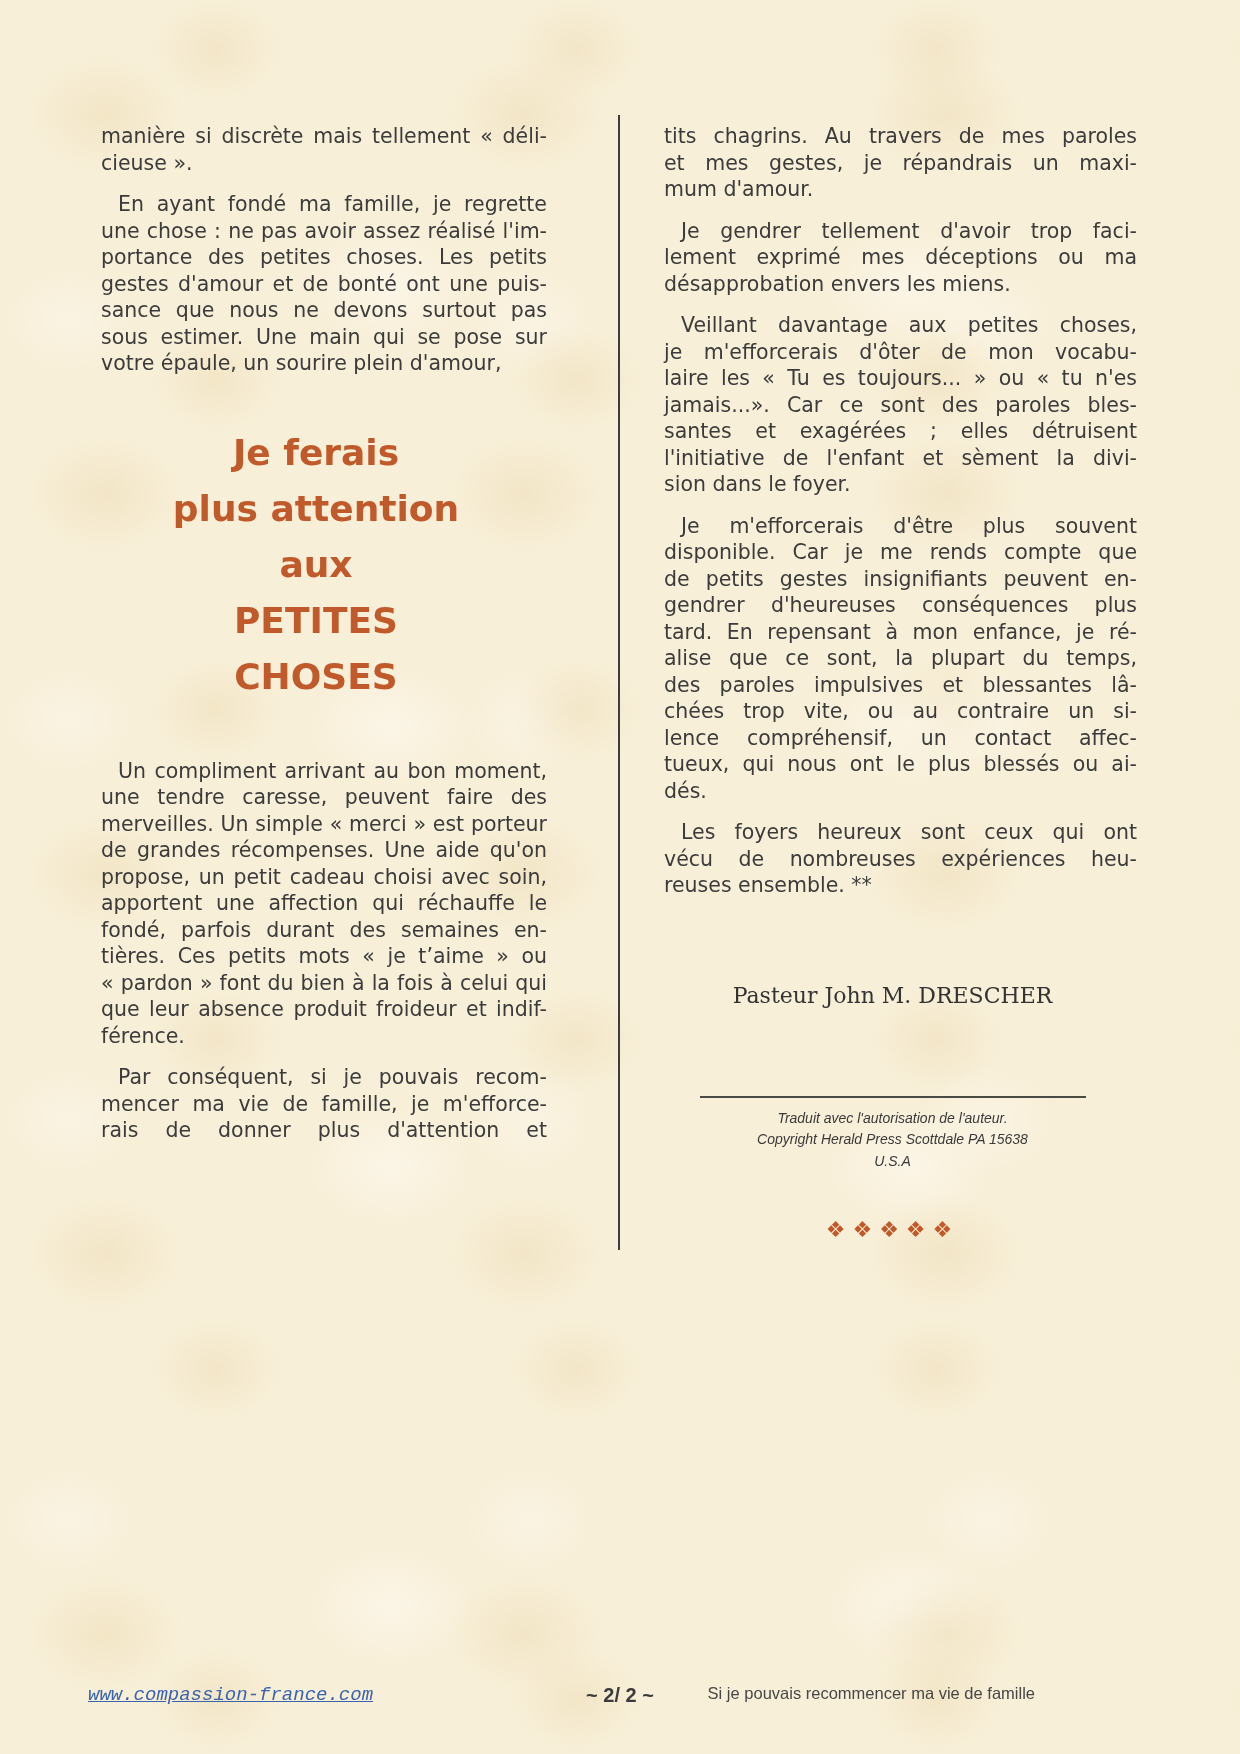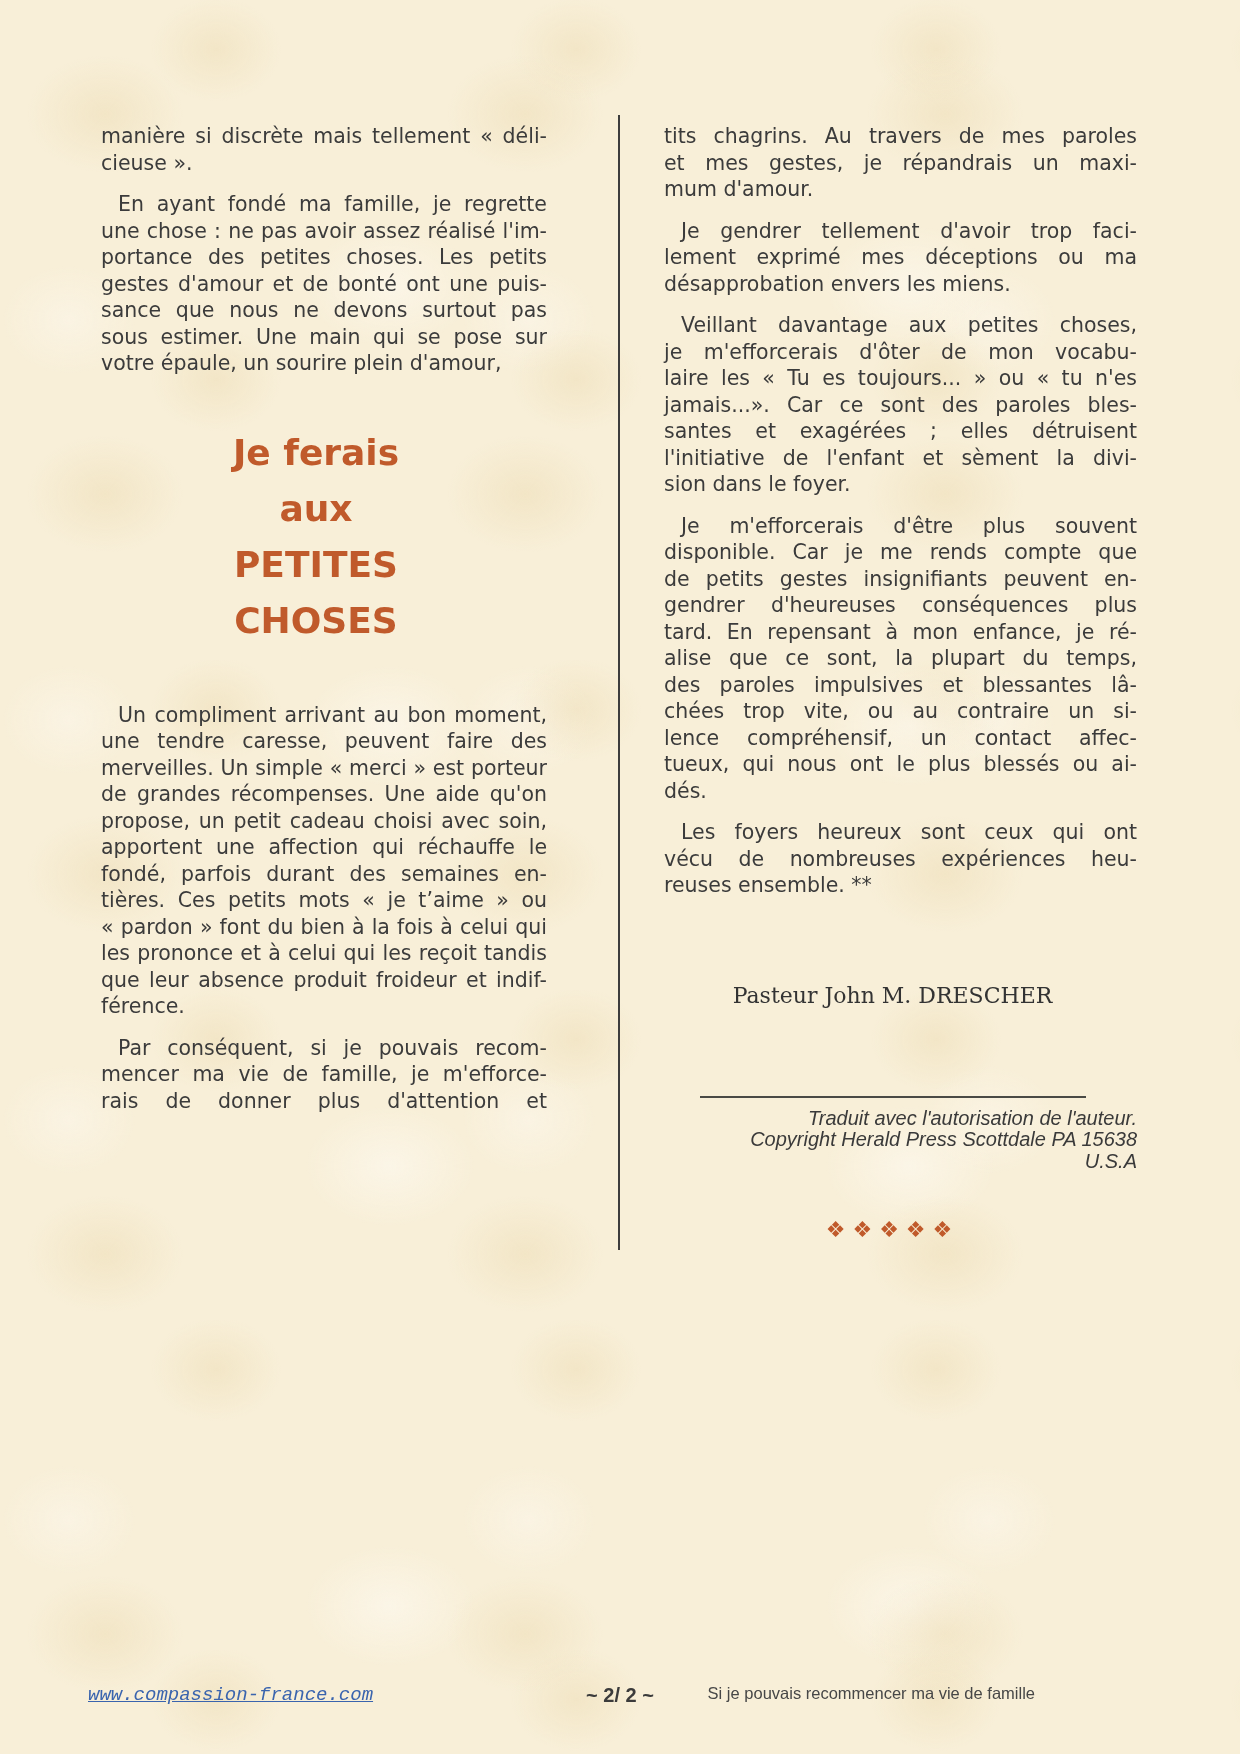--- a/index.html
+++ b/index.html
@@ -43,23 +43,23 @@
   .attribution {
     margin-top: 84px; text-align: center;
     font-family: "DejaVu Serif", serif;
     font-size: 22px; color: #333333;
   }
   .sep-line {
     width: 386px; margin: 88px auto 0 auto;
     border-top: 2px solid #4a4a45; height: 0;
   }
   .copyright {
-    margin-top: 10px; text-align: right;
+    margin-top: 10px; text-align: center;
     font-family: "Liberation Sans", sans-serif;
-    font-style: italic; font-size: 20px; line-height: 21.5px;
+    font-style: italic; font-size: 14px; line-height: 21.5px;
     color: #3a3a3a;
   }
   .ornament {
     margin-top: 45px; text-align: center;
     font-size: 22px; letter-spacing: 7px;
     color: #c05a2b;
   }
   .footer { position: absolute; left: 0; top: 1684px; width: 100%; height: 30px; }
   .site {
     position: absolute; left: 88px;
@@ -93,35 +93,35 @@
         <div class="line indent">En ayant fondé ma famille, je regrette</div>
         <div class="line">une chose : ne pas avoir assez réalisé l'im-</div>
         <div class="line">portance des petites choses. Les petits</div>
         <div class="line">gestes d'amour et de bonté ont une puis-</div>
         <div class="line">sance que nous ne devons surtout pas</div>
         <div class="line">sous estimer. Une main qui se pose sur</div>
         <div class="line last">votre épaule, un sourire plein d'amour,</div>
       </div>
       <div class="heading-block">
         <div class="heading-line">Je ferais</div>
+        <div class="heading-line">plus attention</div>
         <div class="heading-line">aux</div>
         <div class="heading-line">PETITES</div>
         <div class="heading-line">CHOSES</div>
       </div>
       <div class="para">
         <div class="line indent">Un compliment arrivant au bon moment,</div>
         <div class="line">une tendre caresse, peuvent faire des</div>
         <div class="line">merveilles. Un simple « merci » est porteur</div>
         <div class="line">de grandes récompenses. Une aide qu'on</div>
         <div class="line">propose, un petit cadeau choisi avec soin,</div>
         <div class="line">apportent une affection qui réchauffe le</div>
         <div class="line">fondé, parfois durant des semaines en-</div>
         <div class="line">tières. Ces petits mots « je t’aime » ou</div>
         <div class="line">« pardon » font du bien à la fois à celui qui</div>
-        <div class="line">les prononce et à celui qui les reçoit tandis</div>
         <div class="line">que leur absence produit froideur et indif-</div>
         <div class="line last">férence.</div>
       </div>
       <div class="para">
         <div class="line indent">Par conséquent, si je pouvais recom-</div>
         <div class="line">mencer ma vie de famille, je m'efforce-</div>
         <div class="line">rais de donner plus d'attention et</div>
       </div>
     </div>
 

